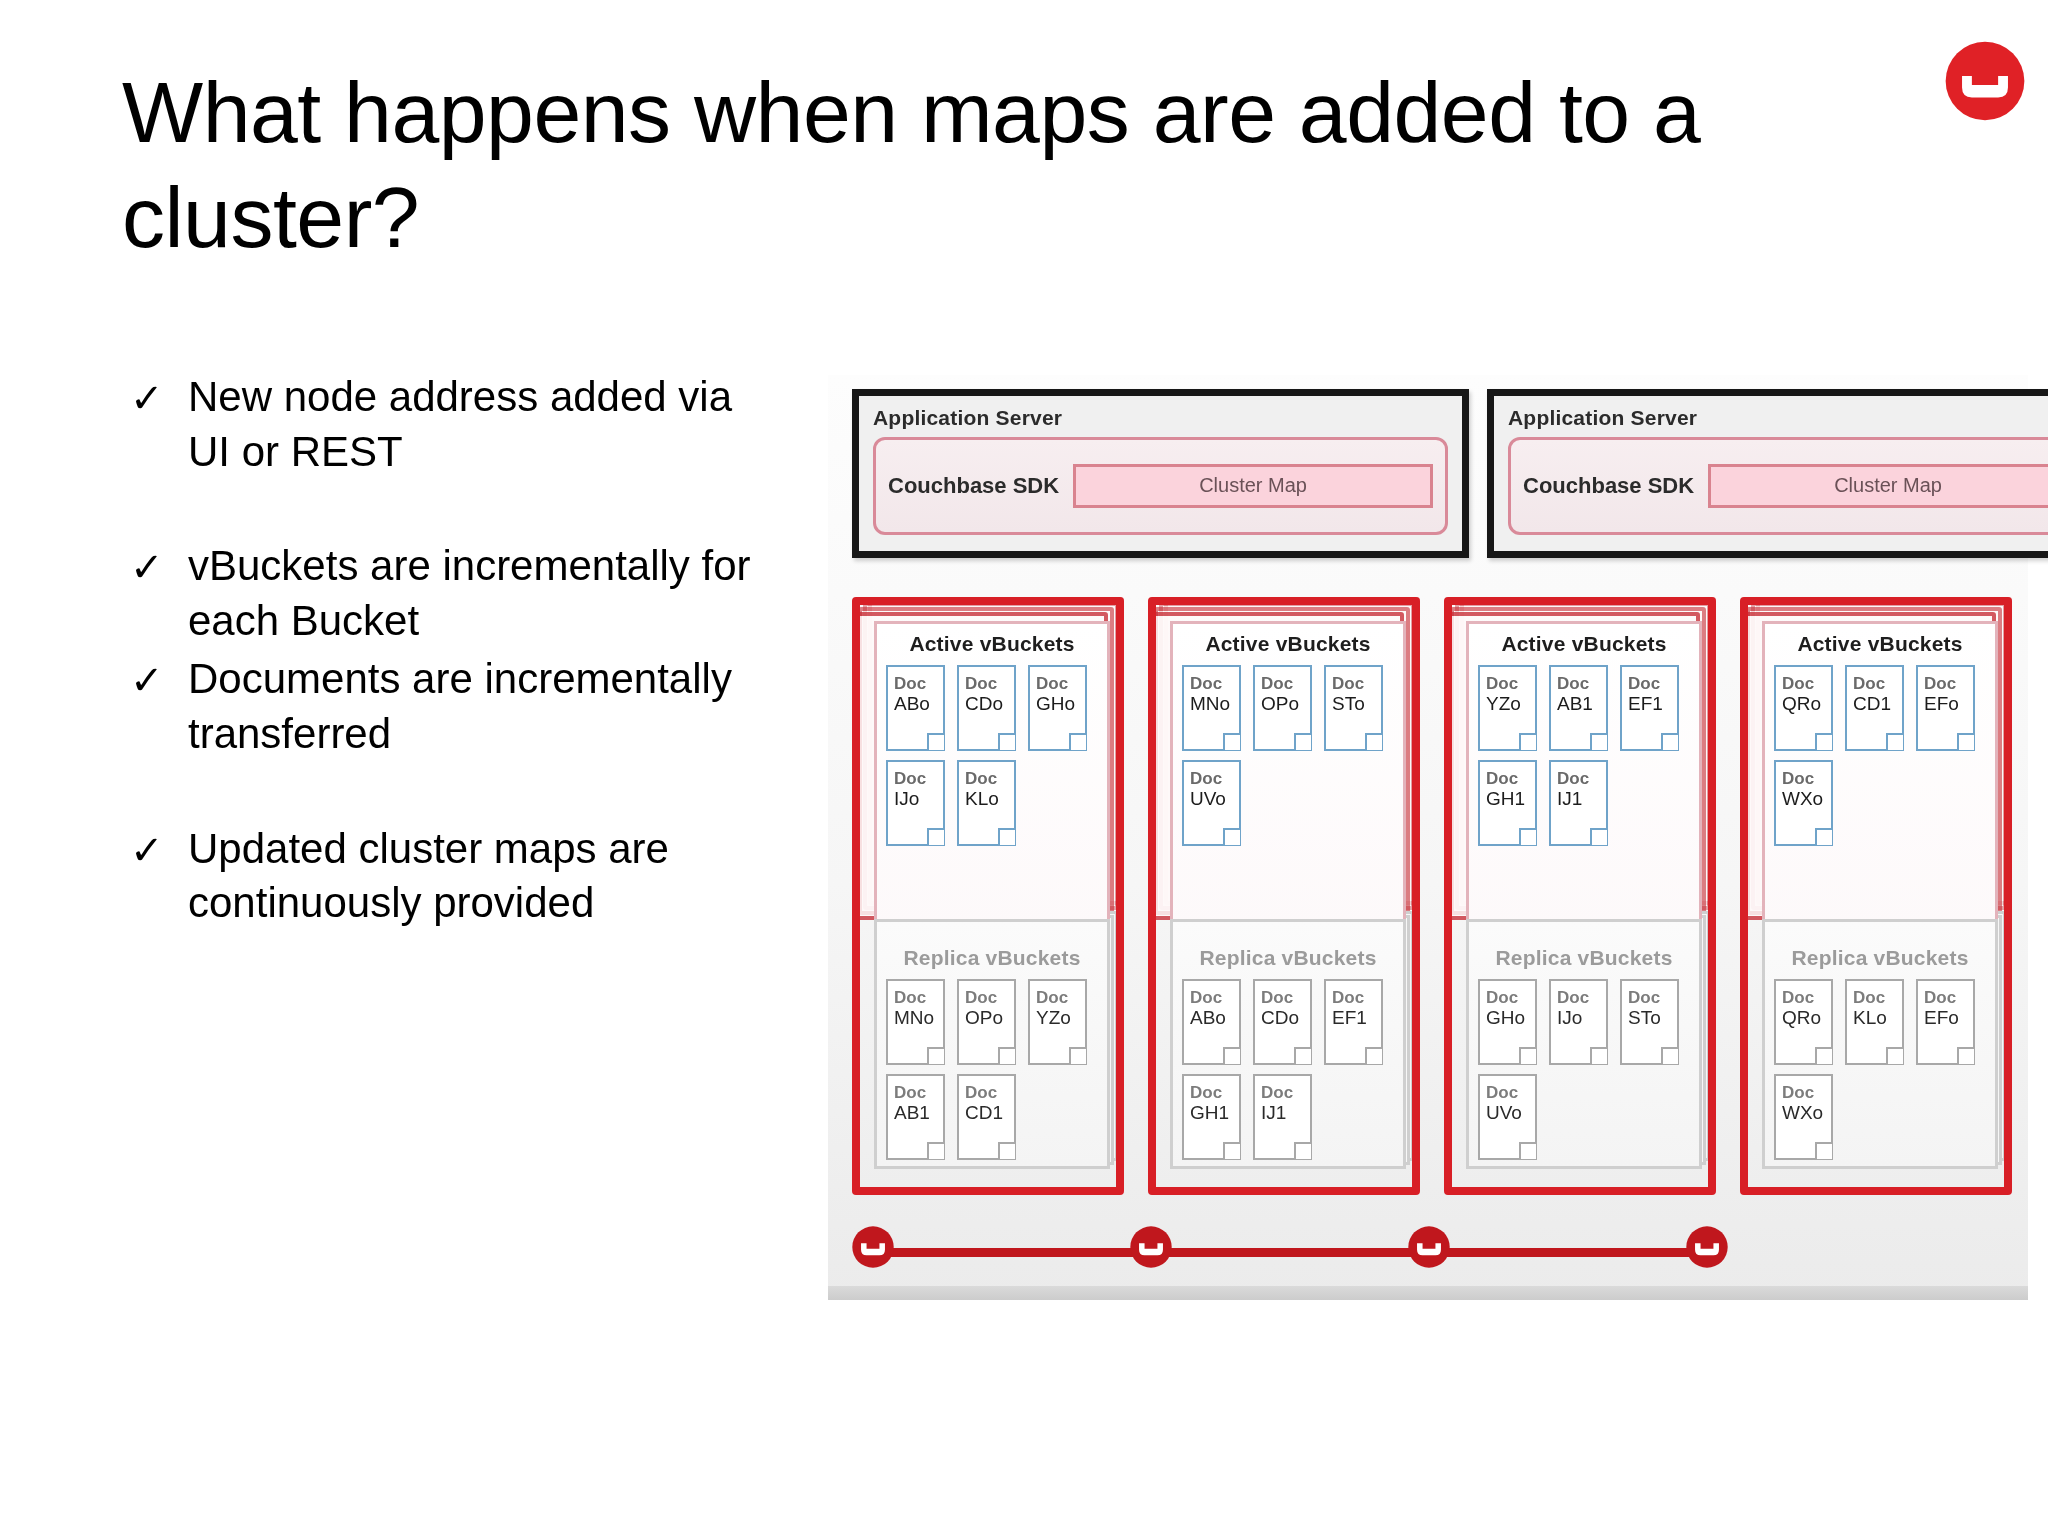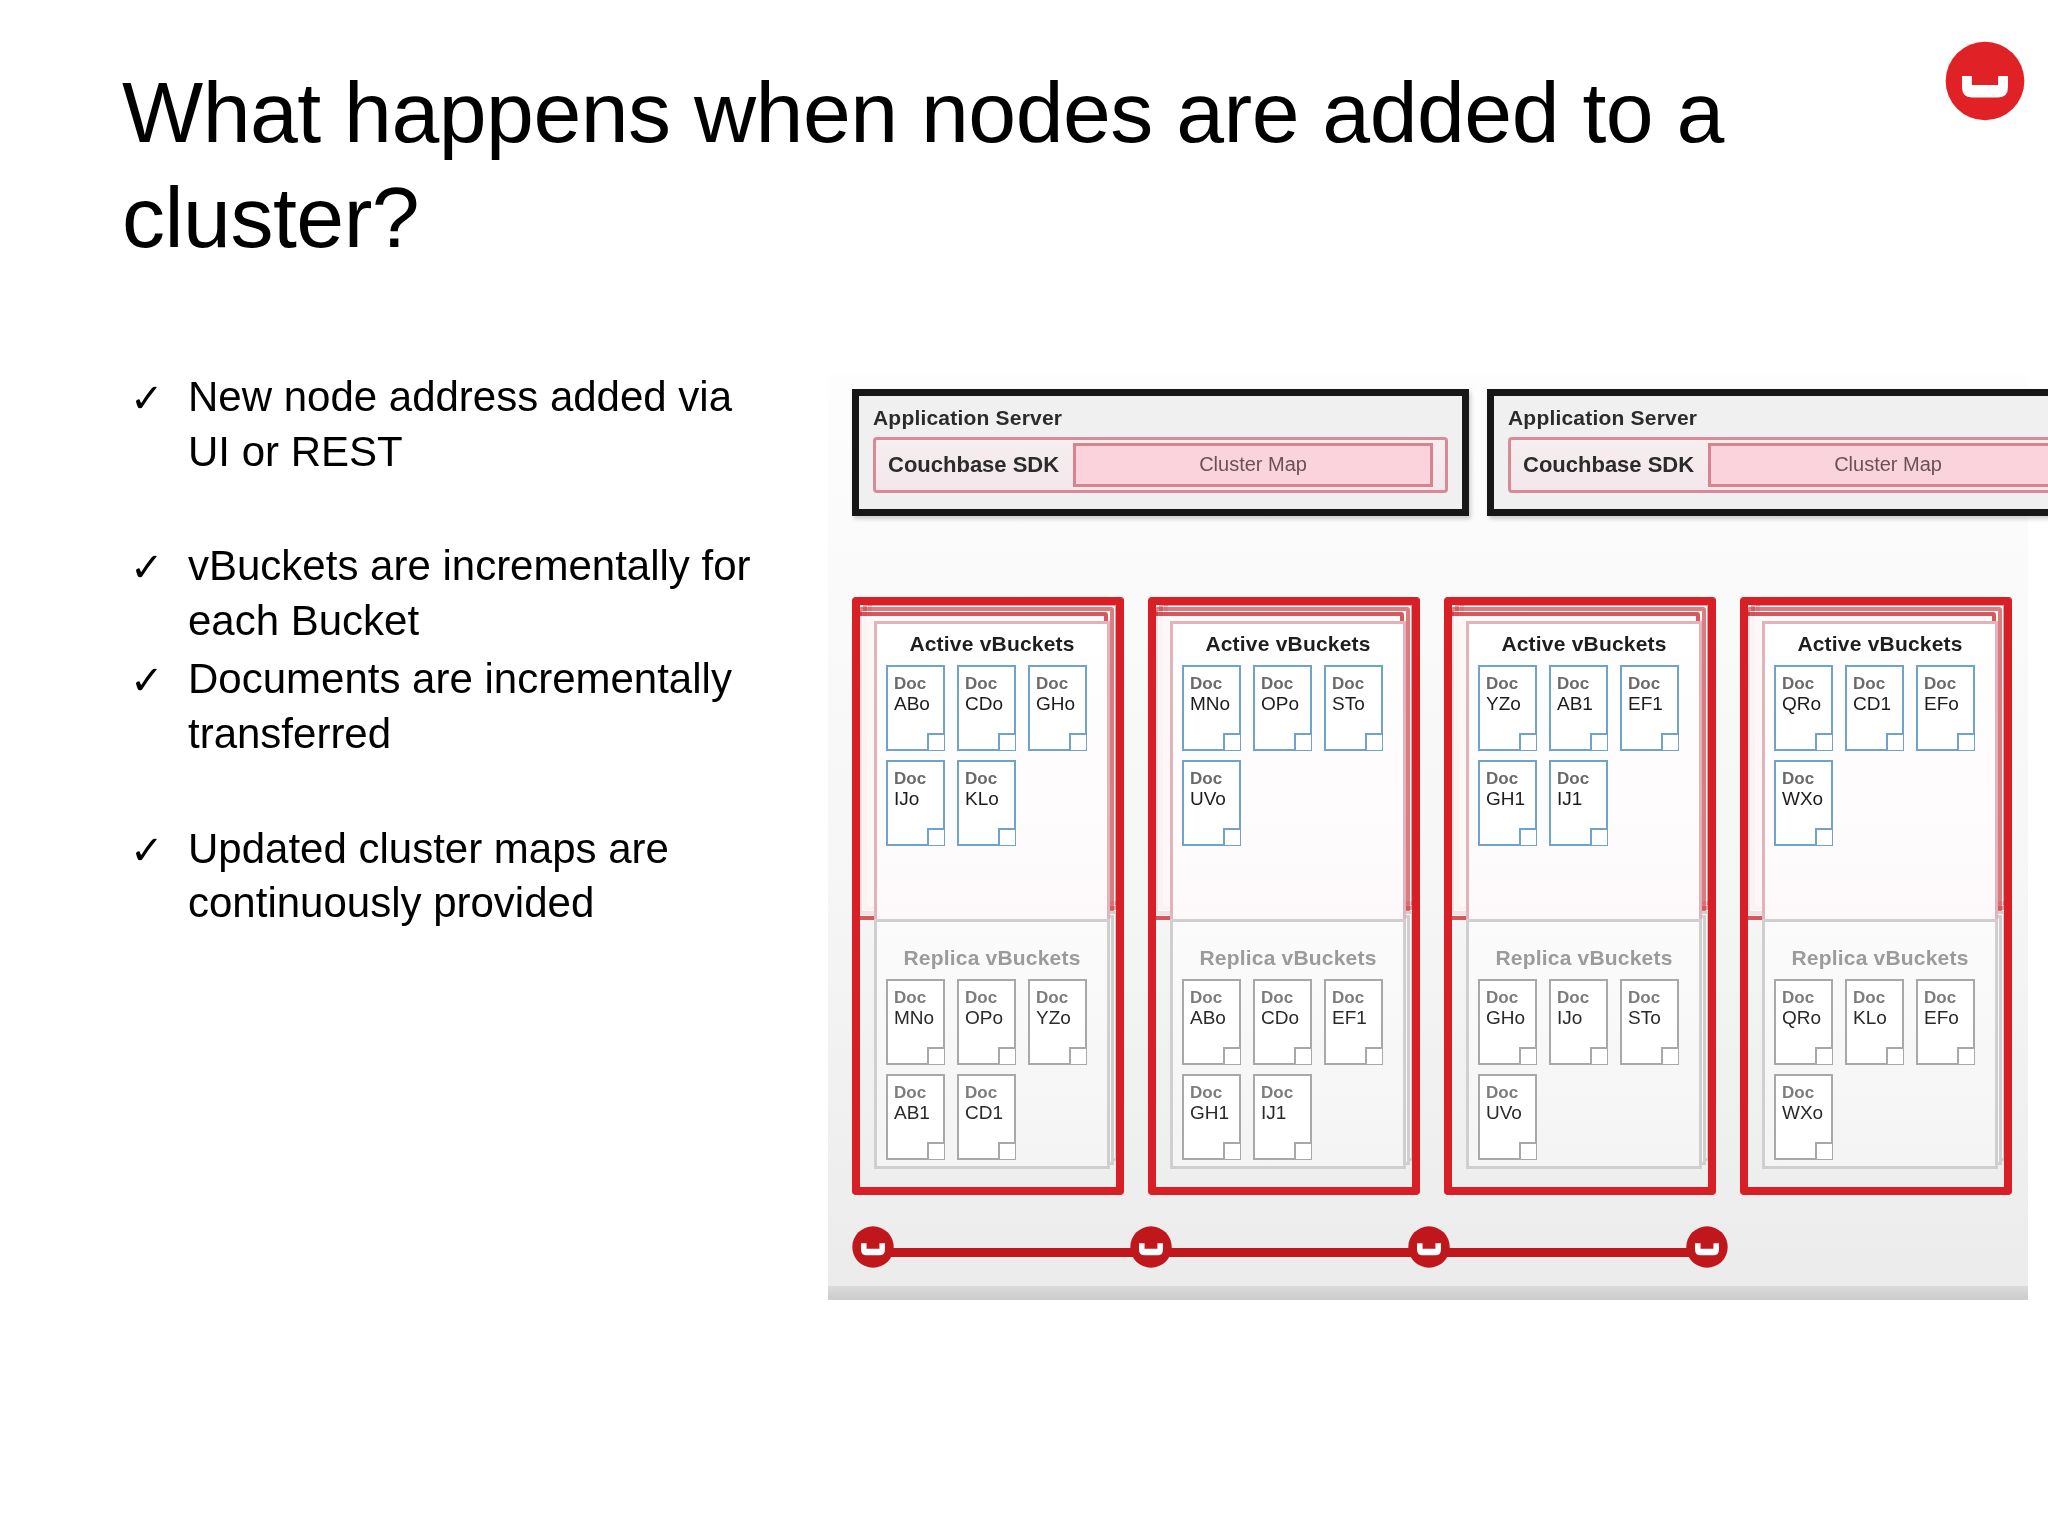--- a/index.html
+++ b/index.html
@@ -84,23 +84,23 @@
   }
   .appserver-title{
     font-size:21px;
     font-weight:bold;
     color:#2b2b2b;
     margin-bottom:7px;
     letter-spacing:.2px;
   }
   .sdk-box{
     border:3px solid #d98a99;
-    border-radius:4px;
+    border-radius:12px;
     background:linear-gradient(180deg,#f7eef0 0%,#f2e7ea 100%);
-    padding:3px 12px;
+    padding:24px 12px;
     display:flex;
     align-items:center;
     gap:14px;
   }
   .sdk-label{
     font-size:22px;
     font-weight:bold;
     color:#2b2b2b;
     white-space:nowrap;
   }
@@ -243,21 +243,21 @@
   #diagram-shelf{
     position:absolute;
     left:0; bottom:0;
     width:100%; height:14px;
     background:linear-gradient(180deg,#dadada 0%,#cccccc 100%);
   }
 </style>
 </head>
 <body>
 
-<div id="slide-title">What happens when nodes are added to a cluster?</div>
+<div id="slide-title">What happens when maps are added to a cluster?</div>
 
 <div id="logo-top">
   <svg width="82" height="82" viewBox="0 0 100 100" aria-hidden="true">
     <circle cx="50" cy="50" r="48" fill="#e02126"></circle>
     <path d="M22 44 L22 58 Q22 70 34 70 L66 70 Q78 70 78 58 L78 44 L66 44 L66 55 L34 55 L34 44 Z" fill="#ffffff"></path>
   </svg>
 </div>
 
 <div id="bullet-list">
 

